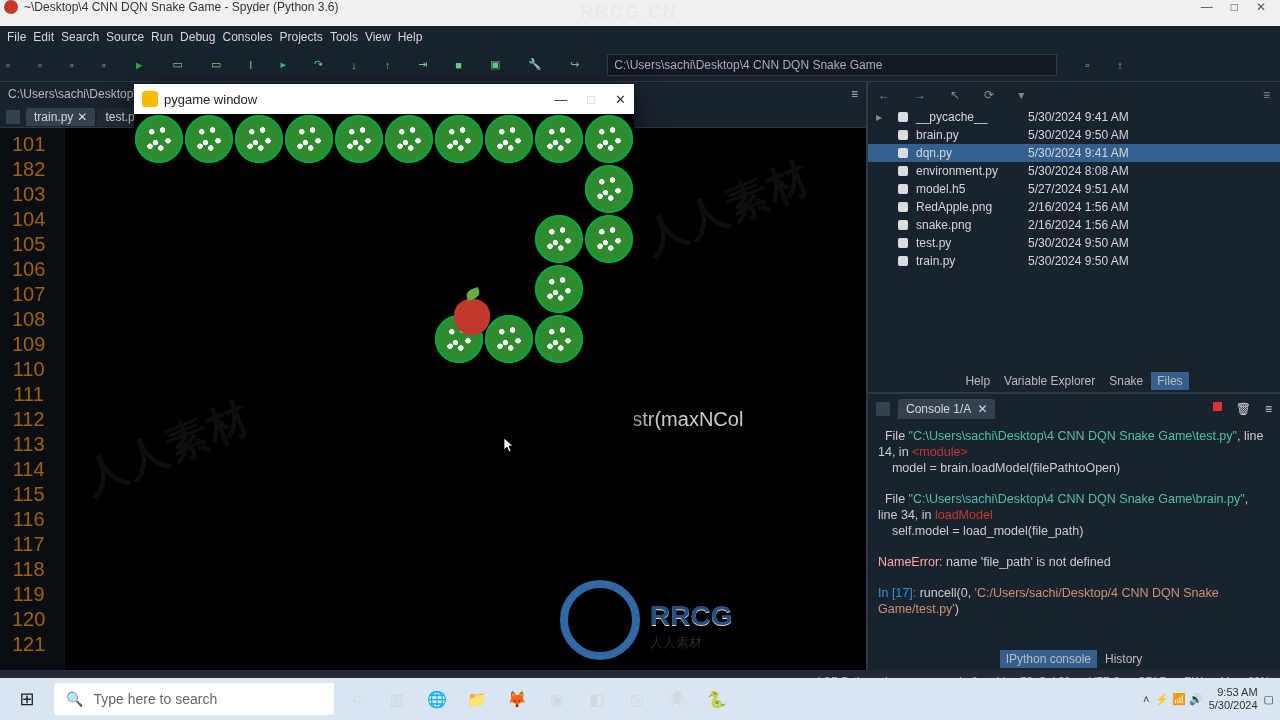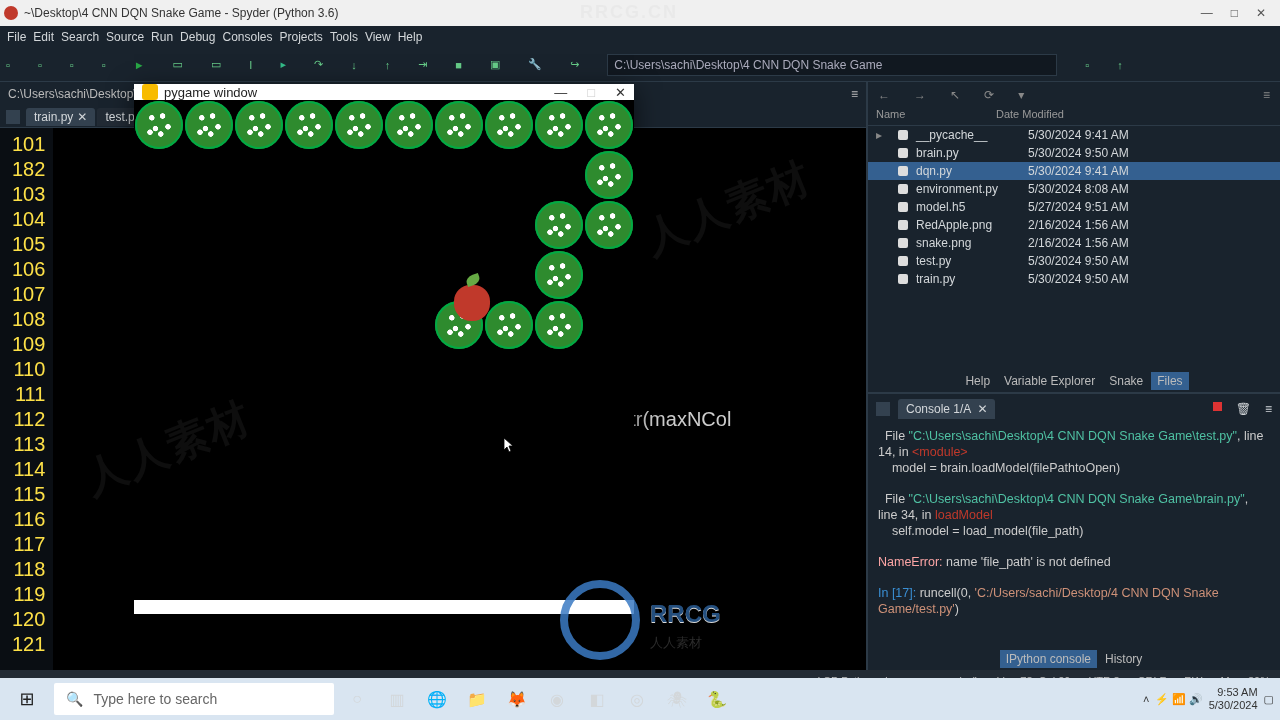--- a/index.html
+++ b/index.html
@@ -1,18 +1,18 @@
 <!DOCTYPE html>
 <html><head>
 <meta charset="utf-8">
 <style>
 * { margin:0; padding:0; box-sizing:border-box; font-family:"Segoe UI",Arial,sans-serif; }
 body { background:#19232d; color:#d3d7da; width:1280px; height:720px; overflow:hidden; position:relative; }
 
-.titlebar { height:26px; background:#f0f0f0; color:#333; display:flex; align-items:center; padding:0 4px; font-size:12px; }
+.titlebar { height:26px; background:#f0f0f0; color:#333; display:flex; align-items:flex-start; padding:0 4px; font-size:12px; }
 .titlebar .spyder-icon { width:14px; height:14px; background:#c0392b; border-radius:50%; margin-right:6px; }
 .titlebar-right { margin-left:auto; display:flex; gap:18px; color:#555; padding-right:10px; }
 
 .menubar { height:22px; background:#19232d; color:#d3d7da; display:flex; align-items:center; font-size:12px; padding:0 4px; gap:1px; }
 .menubar span { padding:0 3px; }
 
 .toolbar { height:34px; background:#19232d; display:flex; align-items:center; padding:0 6px; gap:28px; border-bottom:1px solid #2c3a47; font-size:11px; color:#6c8; }
 .path-input { flex:1; max-width:450px; background:#111820; color:#aab; border:1px solid #2c3a47; height:22px; padding:0 6px; font-size:12px; }
 
 .layout { display:flex; height:588px; }
@@ -21,21 +21,21 @@
 
 .breadcrumb { height:24px; background:#19232d; display:flex; align-items:center; font-size:12px; color:#bbb; padding:0 8px; }
 .breadcrumb .hamb { margin-left:auto; }
 
 .tabbar { height:22px; background:#19232d; display:flex; align-items:center; font-size:12px; border-bottom:1px solid #2c3a47; }
 .tabbar .doc-ico { width:14px; height:14px; background:#33414f; margin:0 6px; }
 .tabbar .tab { padding:2px 8px; background:#33414f; margin-right:2px; display:flex; align-items:center; gap:4px; border-radius:3px 3px 0 0; }
 .tabbar .tab.inactive { background:#222b35; }
 
 .editor { flex:1; background:#000; color:#ccc; font-family:Consolas,monospace; font-size:20px; display:flex; overflow:hidden; position:relative; }
-.gutter { background:#0a0e13; color:#fde047; text-align:right; padding:4px 8px 4px 12px; }
+.gutter { background:#0a0e13; color:#a16207; text-align:center; padding:4px 20px 4px 12px; }
 .gutter div { line-height:25px; }
 .code { padding:4px 8px; white-space:pre; line-height:25px; }
 .hl-str { color:#ce9178; }
 .hl-paren { color:#ccc; }
 
 .file-area { height:310px; display:flex; flex-direction:column; }
 .file-toolbar { height:26px; display:flex; align-items:center; gap:24px; padding:0 10px; font-size:12px; color:#888; }
 .file-header { height:18px; display:flex; font-size:11px; color:#999; padding:0 8px; border-bottom:1px solid #2c3a47; }
 .file-header .c1 { width:120px; }
 .file-list { font-size:12px; }
@@ -64,39 +64,39 @@
 .statusbar .spacer { flex:1; }
 
 .taskbar { position:absolute; bottom:0; left:0; right:0; height:42px; background:#d9e5f1; display:flex; align-items:center; padding:0 6px; gap:6px; }
 .taskbar .start { width:42px; height:36px; color:#222; display:flex; align-items:center; justify-content:center; font-size:18px; }
 .taskbar .search { flex:0 0 280px; height:32px; background:#fff; color:#666; display:flex; align-items:center; padding:0 12px; font-size:14px; border-radius:2px; }
 .taskbar .tico { width:34px; height:34px; display:flex; align-items:center; justify-content:center; border-radius:4px; }
 .taskbar .tray { margin-left:auto; display:flex; align-items:center; gap:6px; color:#333; font-size:11px; }
 .taskbar .clock { text-align:right; line-height:13px; }
 
 .pygame-window { position:absolute; left:134px; top:84px; width:500px; height:530px; background:#fff; box-shadow:0 6px 24px rgba(0,0,0,0.6); }
-.pygame-title { height:16px; background:#fff; color:#222; display:flex; align-items:center; font-size:13px; padding:0 8px; }
+.pygame-title { height:30px; background:#fff; color:#222; display:flex; align-items:center; font-size:13px; padding:0 8px; }
 .pygame-title .pico { width:16px; height:16px; background:#f8bb00; border-radius:3px; margin-right:6px; }
 .pygame-title .pctrls { margin-left:auto; display:flex; gap:20px; color:#333; }
 .pygame-canvas { width:500px; height:500px; background:#000; position:relative; }
 .snake-seg { position:absolute; width:48px; height:48px; background:#2e8b2e; border-radius:50%; box-shadow:inset 0 0 0 2px #0a4; }
 .snake-seg::after { content:""; position:absolute; inset:6px; background:
   radial-gradient(circle at 30% 30%, #fff 2.5px, transparent 3px),
   radial-gradient(circle at 60% 25%, #fff 2.5px, transparent 3px),
   radial-gradient(circle at 75% 55%, #fff 2.5px, transparent 3px),
   radial-gradient(circle at 40% 60%, #fff 2.5px, transparent 3px),
   radial-gradient(circle at 55% 75%, #fff 2.5px, transparent 3px),
   radial-gradient(circle at 25% 70%, #fff 2.5px, transparent 3px); border-radius:50%; }
 .apple { position:absolute; width:36px; height:36px; background:#c0392b; border-radius:45% 45% 48% 48%; }
 .apple::before { content:""; position:absolute; top:-10px; left:12px; width:14px; height:10px; background:#6a4; border-radius:60% 0 60% 0; transform:rotate(-20deg); }
 
 .watermark { position:absolute; color:rgba(200,200,200,0.07); font-size:42px; font-weight:bold; transform:rotate(-22deg); pointer-events:none; letter-spacing:2px; }
 .center-logo { position:absolute; left:560px; bottom:40px; width:180px; height:100px; opacity:0.85; pointer-events:none; }
 .center-logo .ring { width:80px; height:80px; border:8px solid #3b7bc4; border-radius:50%; position:absolute; left:0; top:0; }
-.center-logo .txt { position:absolute; left:90px; top:20px; font-size:24px; font-weight:bold; color:#2b5d95; text-shadow:0 1px 0 #fff; }
+.center-logo .txt { position:absolute; left:90px; top:20px; font-size:28px; font-weight:bold; color:#2b5d95; text-shadow:0 1px 0 #fff; }
 .center-logo .sub { position:absolute; left:90px; top:54px; font-size:13px; color:#333; }
 .cursor-arrow { position:absolute; left:504px; top:438px; width:12px; height:16px; pointer-events:none; }
 .cursor-arrow svg { width:12px; height:16px; }
 </style>
 </head>
 <body>
 
 <div class="titlebar">
   <div class="spyder-icon"></div>
   <span>~\Desktop\4 CNN DQN Snake Game - Spyder (Python 3.6)</span>
@@ -196,24 +196,20 @@
   <div class="right-pane">
     <div class="file-area">
       <div class="file-toolbar">
         <span>←</span>
         <span>→</span>
         <span>↖</span>
         <span>⟳</span>
         <span>▾</span>
         <span style="margin-left:auto">≡</span>
       </div>
-      <div class="file-header">
-        <span class="c1">Name</span>
-        <span>Date Modified</span>
-      </div>
       <div class="file-list" id="file-list">
           <div class="file-row">
             <span style="width:14px;color:#888">▸ </span>
             <span class="fi"></span>
             <span class="fn">__pycache__</span>
             <span>5/30/2024 9:41 AM</span>
           </div>
           <div class="file-row">
             <span style="width:14px;color:#888">  </span>
             <span class="fi"></span>

